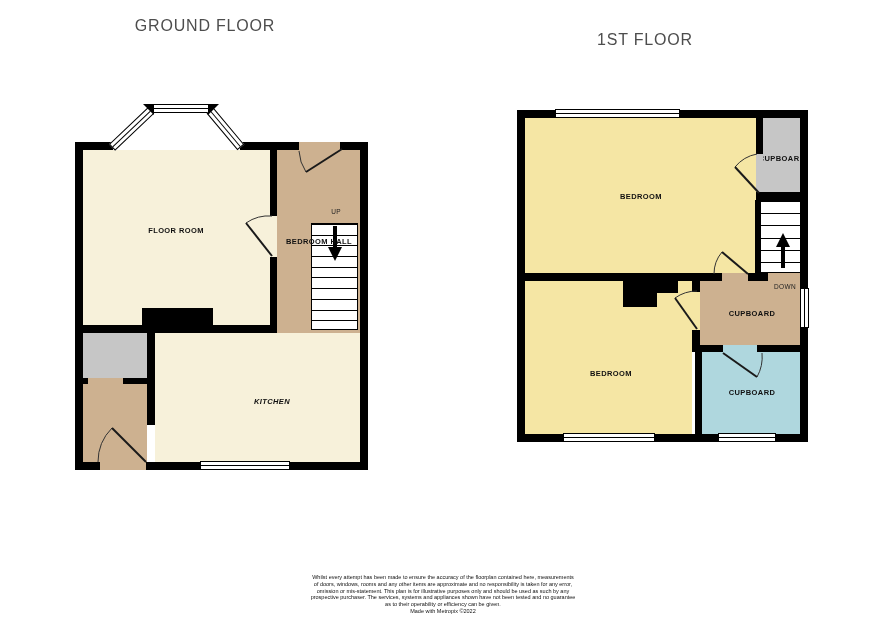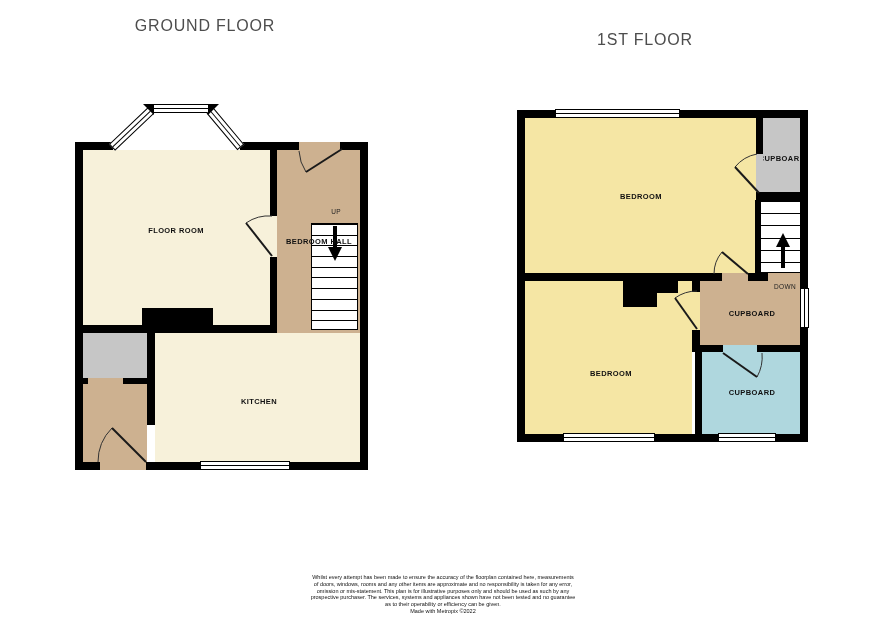--- a/index.html
+++ b/index.html
@@ -73,21 +73,21 @@
     <div class="window-h" style="left:150px;top:104px;width:62px;height:9px;"></div>
     <div class="window-h diag" style="left:112px;top:142.5px;width:54px;height:9px;transform:rotate(-43.5deg);"></div>
     <div class="window-h diag" style="left:210px;top:105.5px;width:48px;height:9px;transform:rotate(50deg);"></div>
     <div class="tri" style="left:143px;top:104px;width:11px;height:11px;clip-path:polygon(0 0,100% 0,100% 100%);"></div>
     <div class="tri" style="left:208px;top:104px;width:11px;height:11px;clip-path:polygon(0 0,100% 0,0 100%);"></div>
     <div class="window-h" style="left:200px;top:461px;width:90px;height:9px;"></div>
 
     <div class="label" style="left:176px;top:230px;">FLOOR ROOM</div>
     <div class="label" style="left:319px;top:241px;">BEDROOM HALL</div>
     <div class="label-small" style="left:336px;top:211px;">UP</div>
-    <div class="label" style="left:259px;top:401px;">KITCHEN</div>
+    <div class="label" style="left:272px;top:401px;font-style:italic;">KITCHEN</div>
   </div>
 
   <div>
 
     <div class="room fill-yellow" style="left:525px;top:118px;width:231px;height:155px;"></div>
     <div class="room fill-grey" style="left:763px;top:118px;width:37px;height:74px;"></div>
     <div class="room fill-tan" style="left:700px;top:273px;width:100px;height:72px;"></div>
     <div class="room fill-yellow" style="left:525px;top:281px;width:167px;height:153px;"></div>
     <div class="room fill-blue" style="left:702px;top:352px;width:98px;height:82px;"></div>
 

